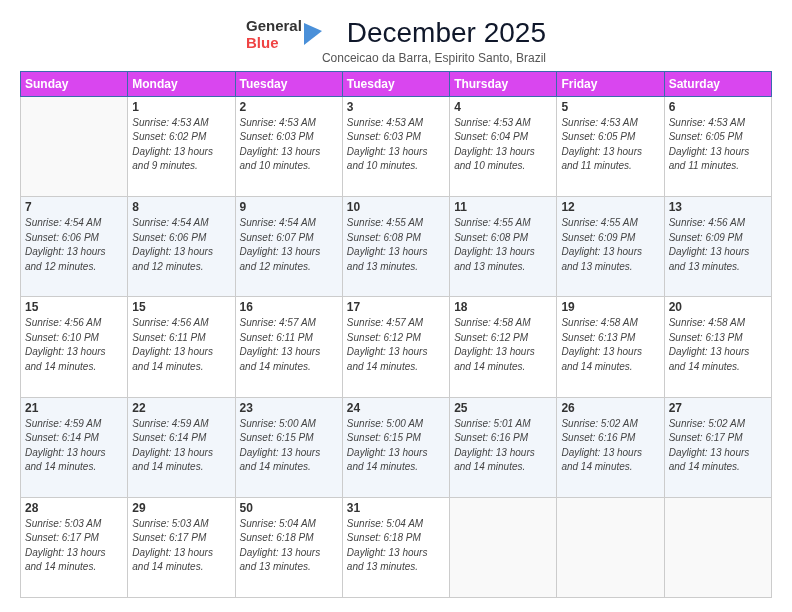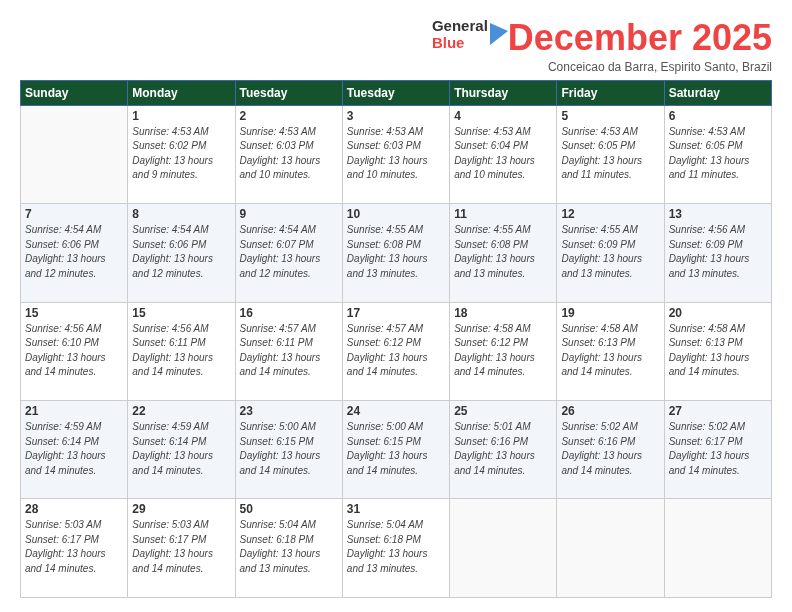--- a/index.html
+++ b/index.html
@@ -13,21 +13,21 @@
     .page {
       width: 792px;
       height: 612px;
       padding: 18px 20px 14px 20px;
       display: flex;
       flex-direction: column;
     }
     .header {
       display: flex;
       align-items: flex-start;
-      justify-content: flex-end;
+      justify-content: center;
       margin-bottom: 6px;
     }
     .logo {
       display: flex;
       align-items: center;
     }
     .logo-text {
       display: flex;
       flex-direction: column;
       line-height: 1.1;
@@ -45,39 +45,39 @@
     .logo-icon {
       width: 18px;
       height: 22px;
       margin-left: 2px;
       margin-top: -2px;
     }
     .title-section {
       text-align: right;
     }
     .month-title {
-      font-size: 36px;
-      font-weight: bold;
-      color: #ef4444;
+      font-size: 28px;
+      font-weight: normal;
+      color: #0f172a;
       line-height: 1.1;
     }
     .subtitle {
       font-size: 12px;
       color: #555;
       margin-top: 2px;
     }
     .calendar {
       flex: 1;
       border: 1px solid #ccc;
       border-collapse: collapse;
       width: 100%;
       table-layout: fixed;
     }
     .calendar th {
-      background-color: #14532d;
+      background-color: #d946ef;
       color: #fff;
       font-size: 12px;
       font-weight: bold;
       padding: 5px 4px;
       text-align: left;
       border: 1px solid #3a6aad;
     }
     .calendar td {
       vertical-align: top;
       border: 1px solid #ccc;

